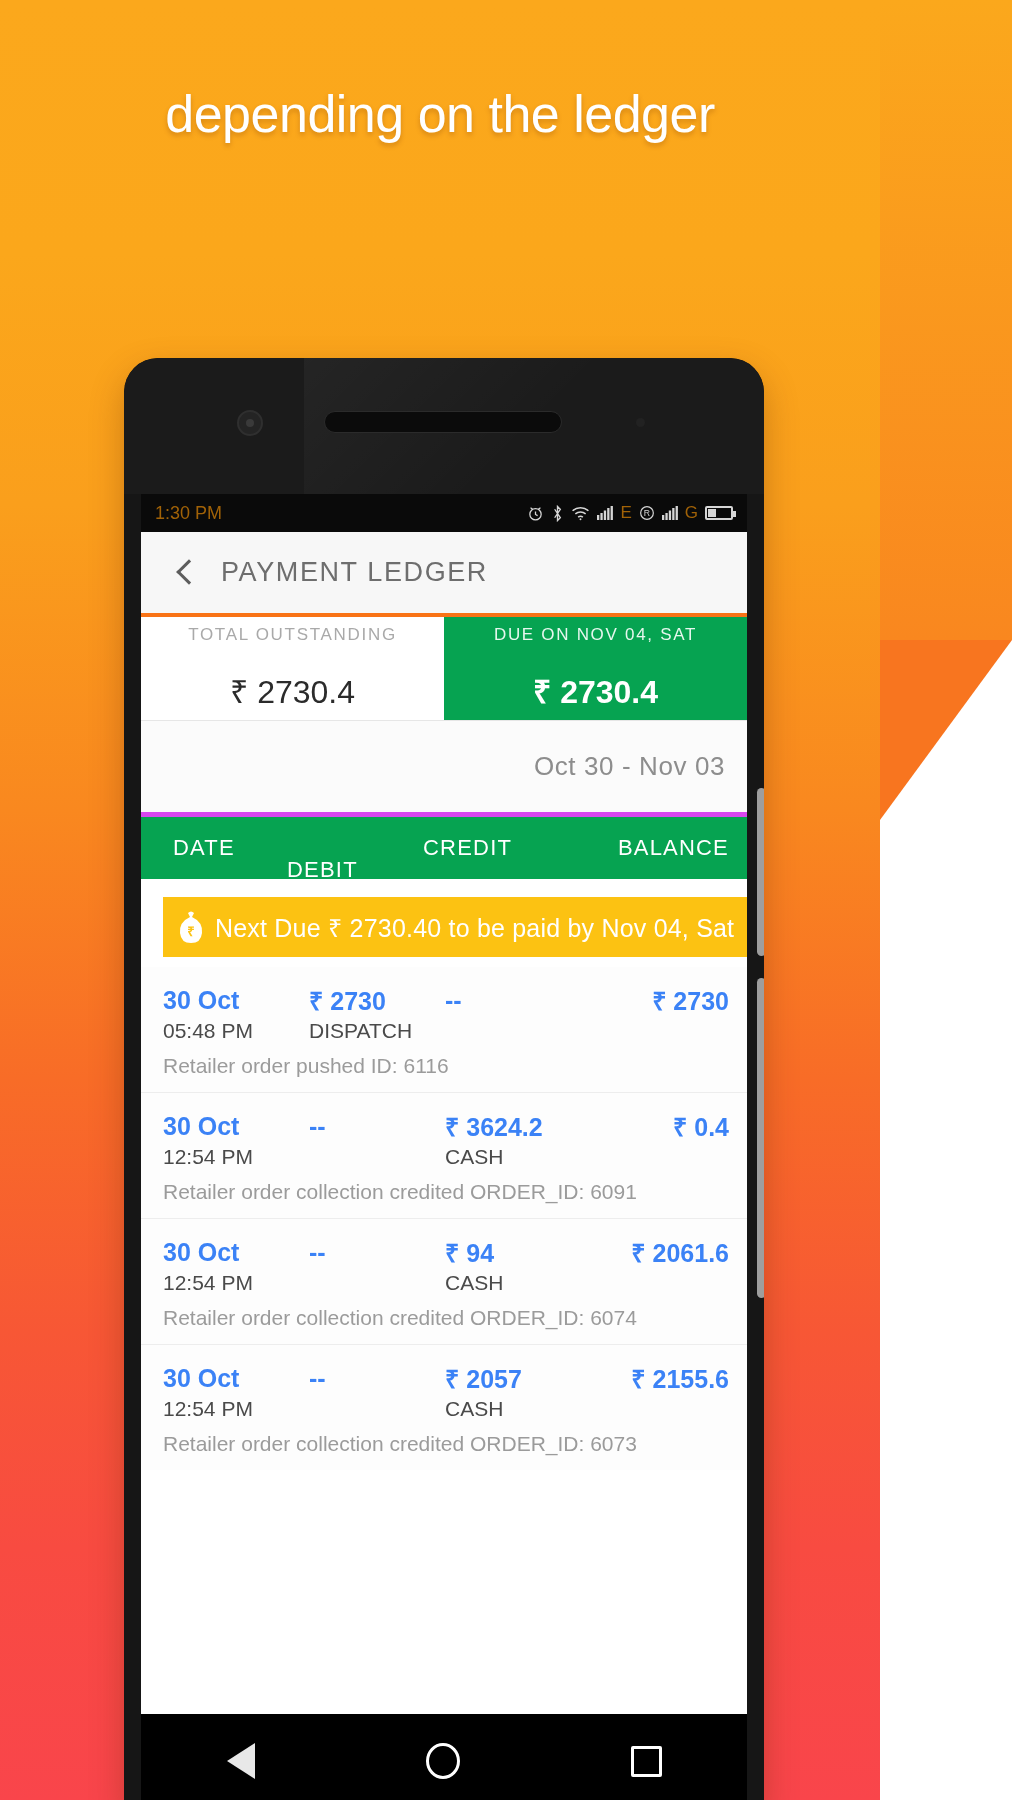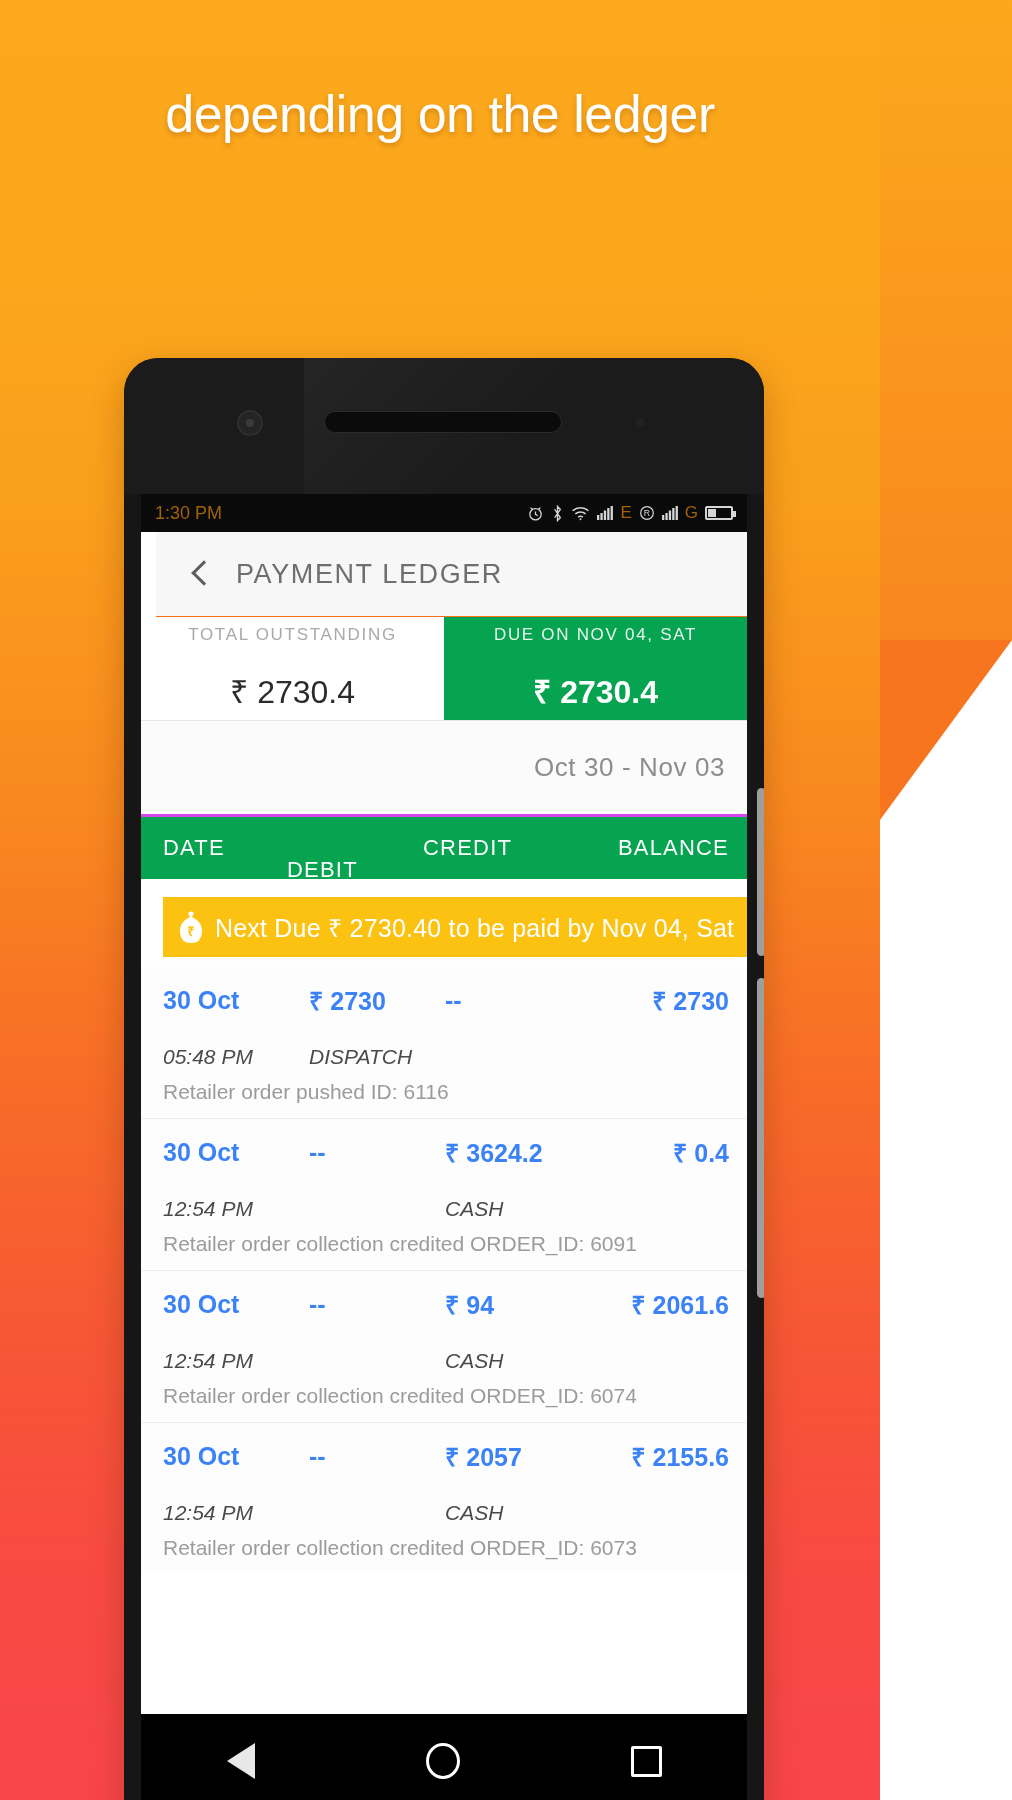--- a/index.html
+++ b/index.html
@@ -94,22 +94,21 @@
     width:28px;height:14px;border:2px solid #d6d6d6;border-radius:2px;
     position:relative; display:inline-block;
   }
   .batt::after{content:"";position:absolute;right:-5px;top:3px;width:3px;height:6px;background:#d6d6d6;}
   .batt i{position:absolute;left:1px;top:1px;height:8px;width:8px;background:#d6d6d6;display:block;}
 
   
   .appbar {
     height:85px; background:#f7f7f7;
     display:flex; align-items:center; padding-left:28px;
-    border-bottom:1px solid #f97316;
-    margin-left:15px;
+    border-bottom:4px solid #f97316;
   }
   .back-chev {
     width:34px;height:34px; position:relative; cursor:pointer; flex:none;
   }
   .back-chev::before{
     content:""; position:absolute; left:11px; top:7px;
     width:15px;height:15px; border-left:3px solid #5d5d5d; border-bottom:3px solid #5d5d5d;
     transform:rotate(45deg);
   }
   .appbar-title {
@@ -126,49 +125,49 @@
   .card.right .card-label { color:#e6f7ee; }
   .card-value { font-size:32px; margin-top:24px; }
   .card.left .card-value { color:#2b2b2b; font-weight:400; }
   .card.right .card-value { color:#ffffff; font-weight:700; }
 
   
   .daterange {
     height:96px; background:#fbfbfb; display:flex; align-items:center;
     justify-content:flex-end; padding-right:22px;
     color:#8d8d8d; font-size:26px; letter-spacing:0.6px;
-    border-bottom:3px solid #d946ef;
+    border-bottom:5px solid #d946ef;
   }
 
   
   .thead {
     height:62px; background:#06A351; color:#ffffff;
     display:flex; align-items:center; font-size:22px; letter-spacing:1.2px;
   }
-  .col-date { width:146px; padding-left:22px; }
+  .col-date { width:146px; padding-left:32px; }
   .col-debit { width:136px;margin-top:44px; }
   .col-credit { width:150px; }
   .col-bal { flex:1; text-align:right; padding-right:18px; }
 
   
   .banner-wrap { padding:18px 0 10px 22px; background:#ffffff; }
   .banner {
     background:#FCC212; height:60px; display:flex; align-items:center;
     padding-left:12px; overflow:hidden; white-space:nowrap;
   }
   .banner-icon { width:32px; height:34px; flex:none; position:relative; margin-right:8px; }
   .banner-text { color:#ffffff; font-size:25px; letter-spacing:0.2px; }
 
   
   .row {
     padding:16px 0 14px 22px; border-top:1px solid #ededed; background:#fdfdfd;
   }
   .row:first-of-type { border-top:none; }
   .row-line1 { display:flex; align-items:center; font-size:25px; color:#3b82f6; font-weight:700; }
-  .row-line2 { display:flex; align-items:center; font-size:21px; color:#4a4a4a; margin-top:28px;font-style:italic; }
+  .row-line2 { display:flex; align-items:center; font-size:21px; color:#4a4a4a; margin-top:2px; }
   .row-line3 { font-size:21px; color:#9b9b9b; margin-top:11px; }
   .c1 { width:146px; }
   .c2 { width:136px; }
   .c3 { width:150px; }
   .c4 { flex:1; text-align:right; padding-right:18px; }
   .row-line2 .c1 { font-weight:400; }
   .row-line2 .c2 { font-weight:400; }
 
   
   .navbar {

